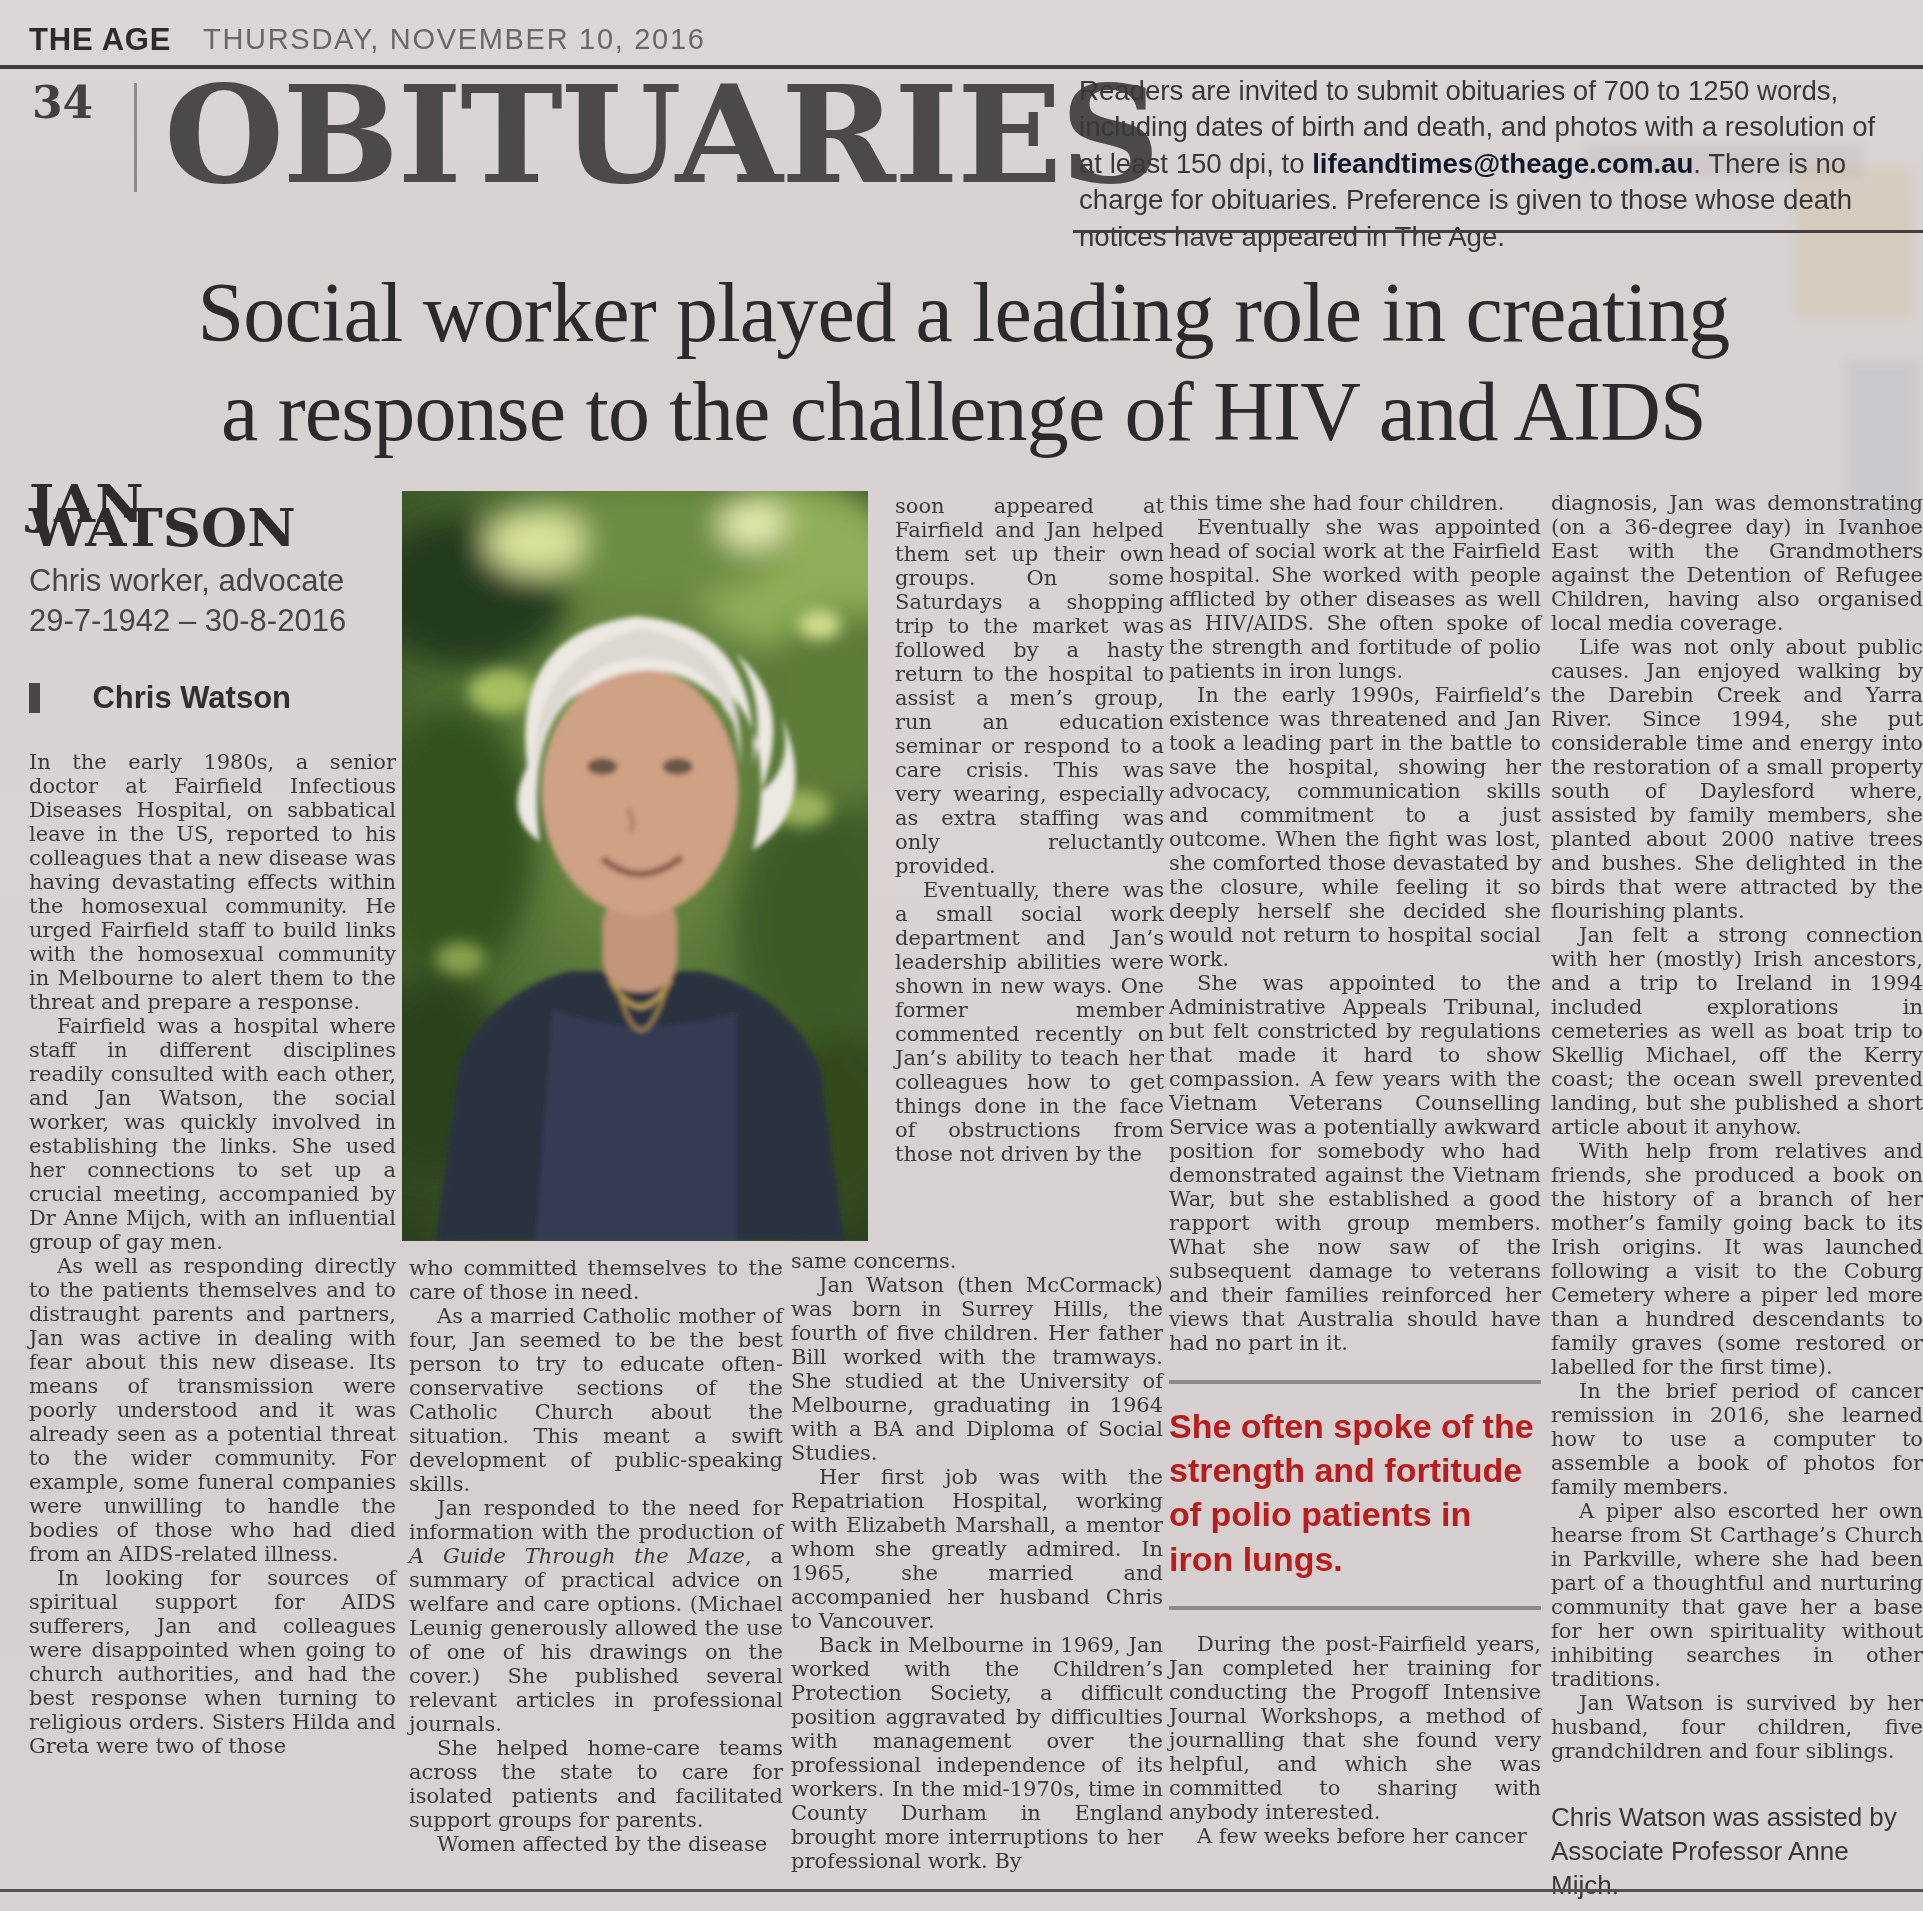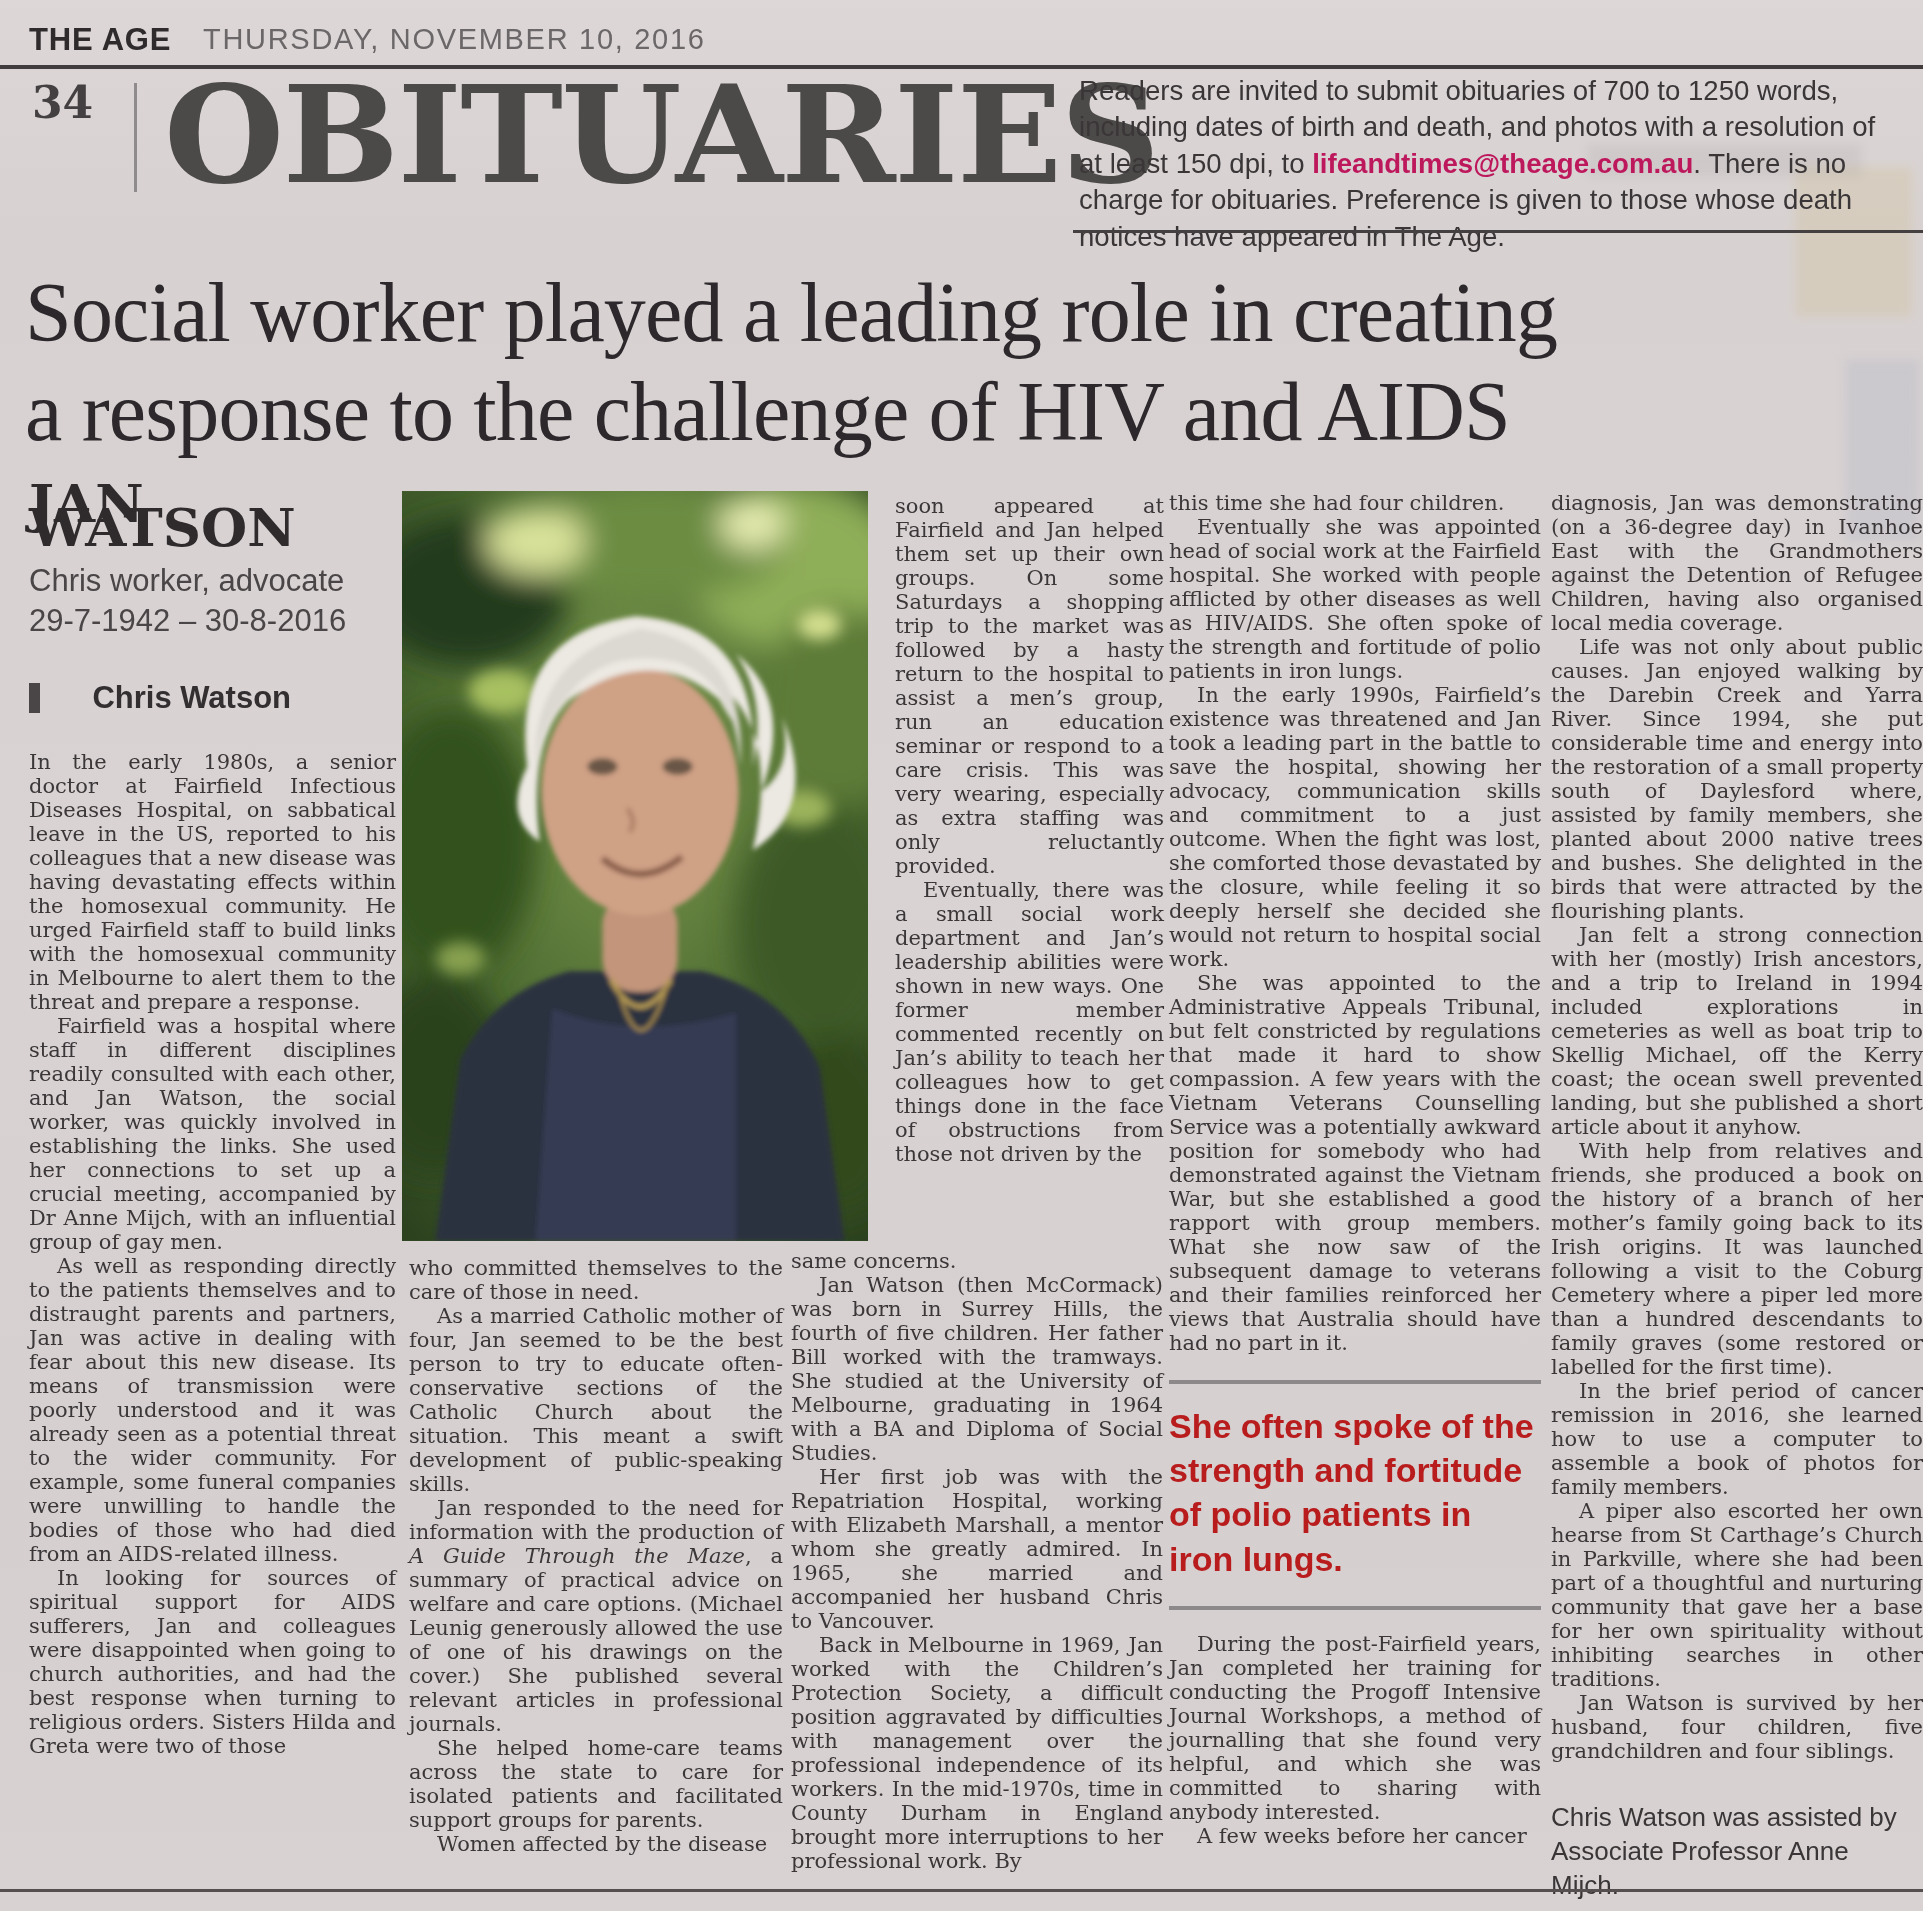--- a/index.html
+++ b/index.html
@@ -18,27 +18,27 @@
 
   
   .masthead{position:absolute;left:29px;top:22px;font-size:31px;font-weight:bold;letter-spacing:0.8px;color:#2f2b2d;}
   .mast-date{position:absolute;left:203px;top:23.4px;font-size:29px;color:#6b6668;letter-spacing:1.7px;}
   .rule-top{position:absolute;left:0;top:65px;width:1924px;height:4.2px;background:#413d3f;}
   .pageno{position:absolute;left:32px;top:77px;font-size:44px;font-weight:bold;color:#444042;font-family:"DejaVu Serif",serif;}
   .pageno-rule{position:absolute;left:134px;top:83px;width:2.5px;height:109px;background:#8f8b8c;}
   .section-title{position:absolute;left:164px;top:53px;font-family:"DejaVu Serif",serif;font-weight:bold;
     font-size:138px;letter-spacing:-1.7px;color:#4c4949;transform:scaleY(.98);}
   .submission{position:absolute;left:1079px;top:73px;width:822px;font-size:27.6px;line-height:1.32;color:#3a3638;}
-  .submission b{color:#be185d;}
+  .submission b{color:#0f172a;}
   .rule-sub{position:absolute;left:1073px;top:230px;width:851px;height:3.3px;background:#443f41;}
 
   
   .headline{position:absolute;left:25px;top:263px;width:1877px;
     font-family:"Liberation Serif",serif;font-weight:400;color:#2c282b;
-    font-size:84px;line-height:1.18;letter-spacing:-0.8px;}
+    font-size:84px;line-height:1.18;letter-spacing:-0.8px;text-align:center;}
 
   
   .col{position:absolute;font-family:"DejaVu Serif",serif;font-size:21px;line-height:24px;
     text-align:justify;color:#3b3739;}
   .col p{margin:0;}
   .col p.ind{text-indent:28px;}
   .obit-name{font-family:"DejaVu Serif",serif;font-weight:bold;font-size:53px;letter-spacing:0;color:#2f2b2d;
     margin:0 0 22px 0;text-align:left;}
   .obit-role{font-family:"Liberation Sans",sans-serif;font-size:31px;line-height:1.28;color:#4a4648;text-align:left;}
   .byline-row{display:flex;align-items:center;gap:13.4px;margin:43px 0 37px 0;}

